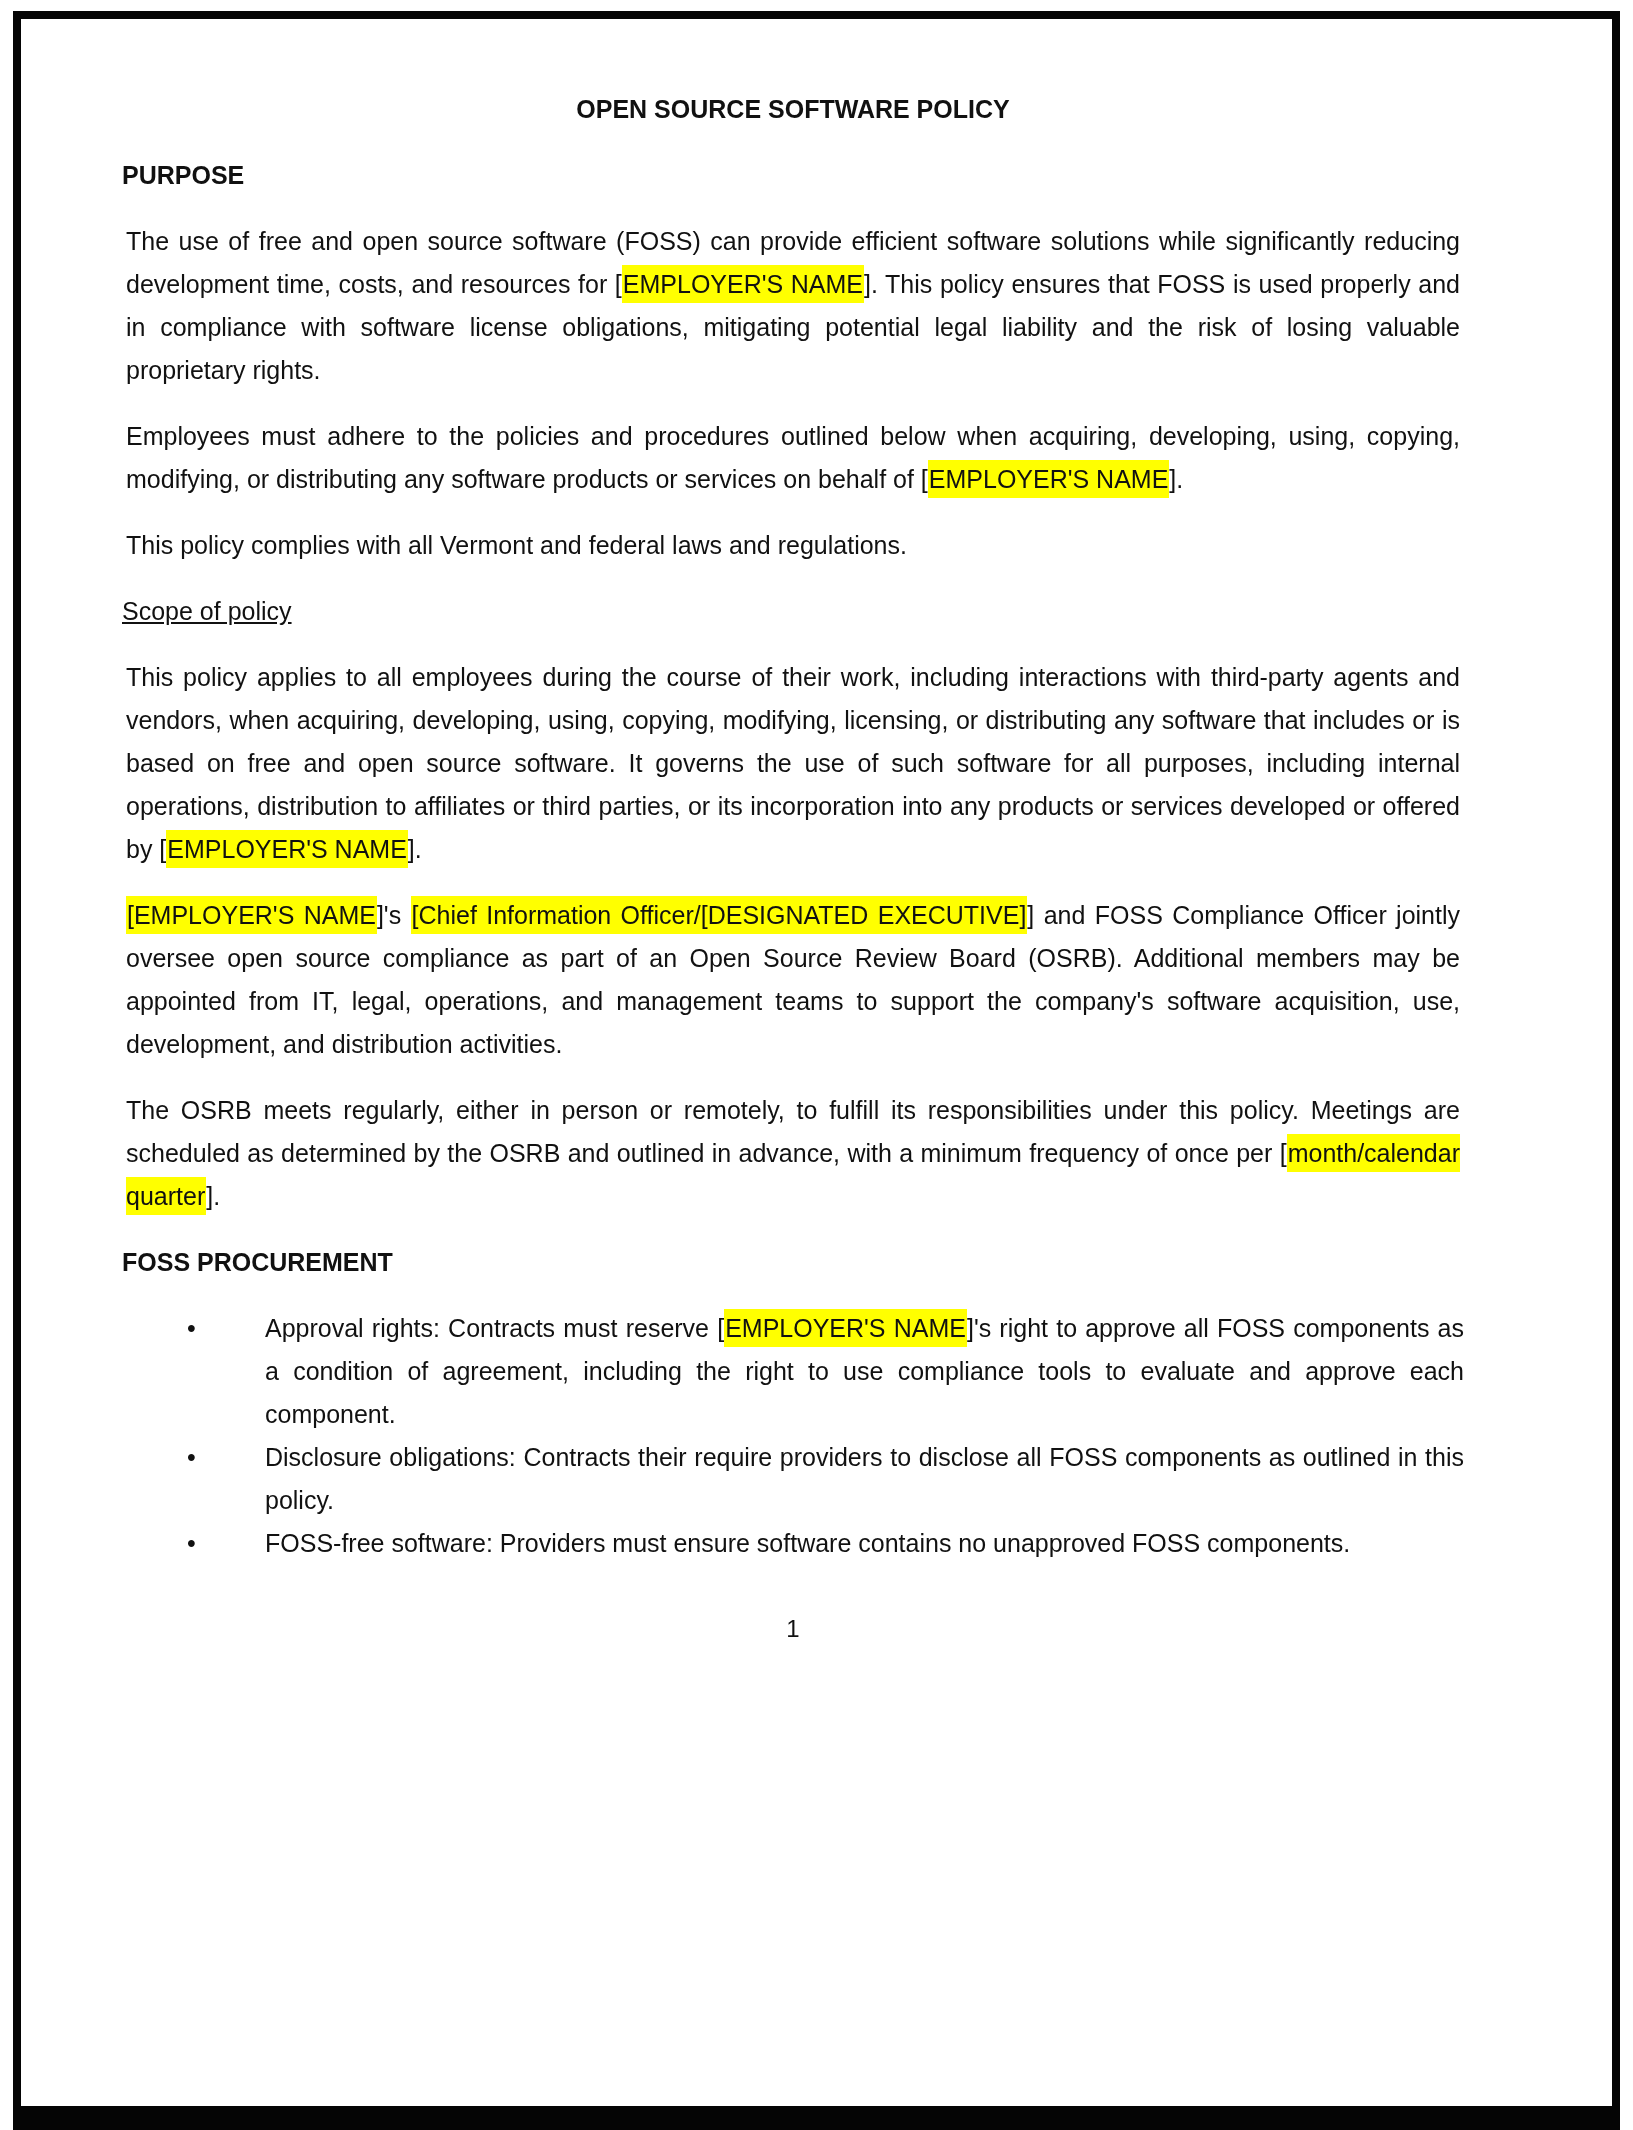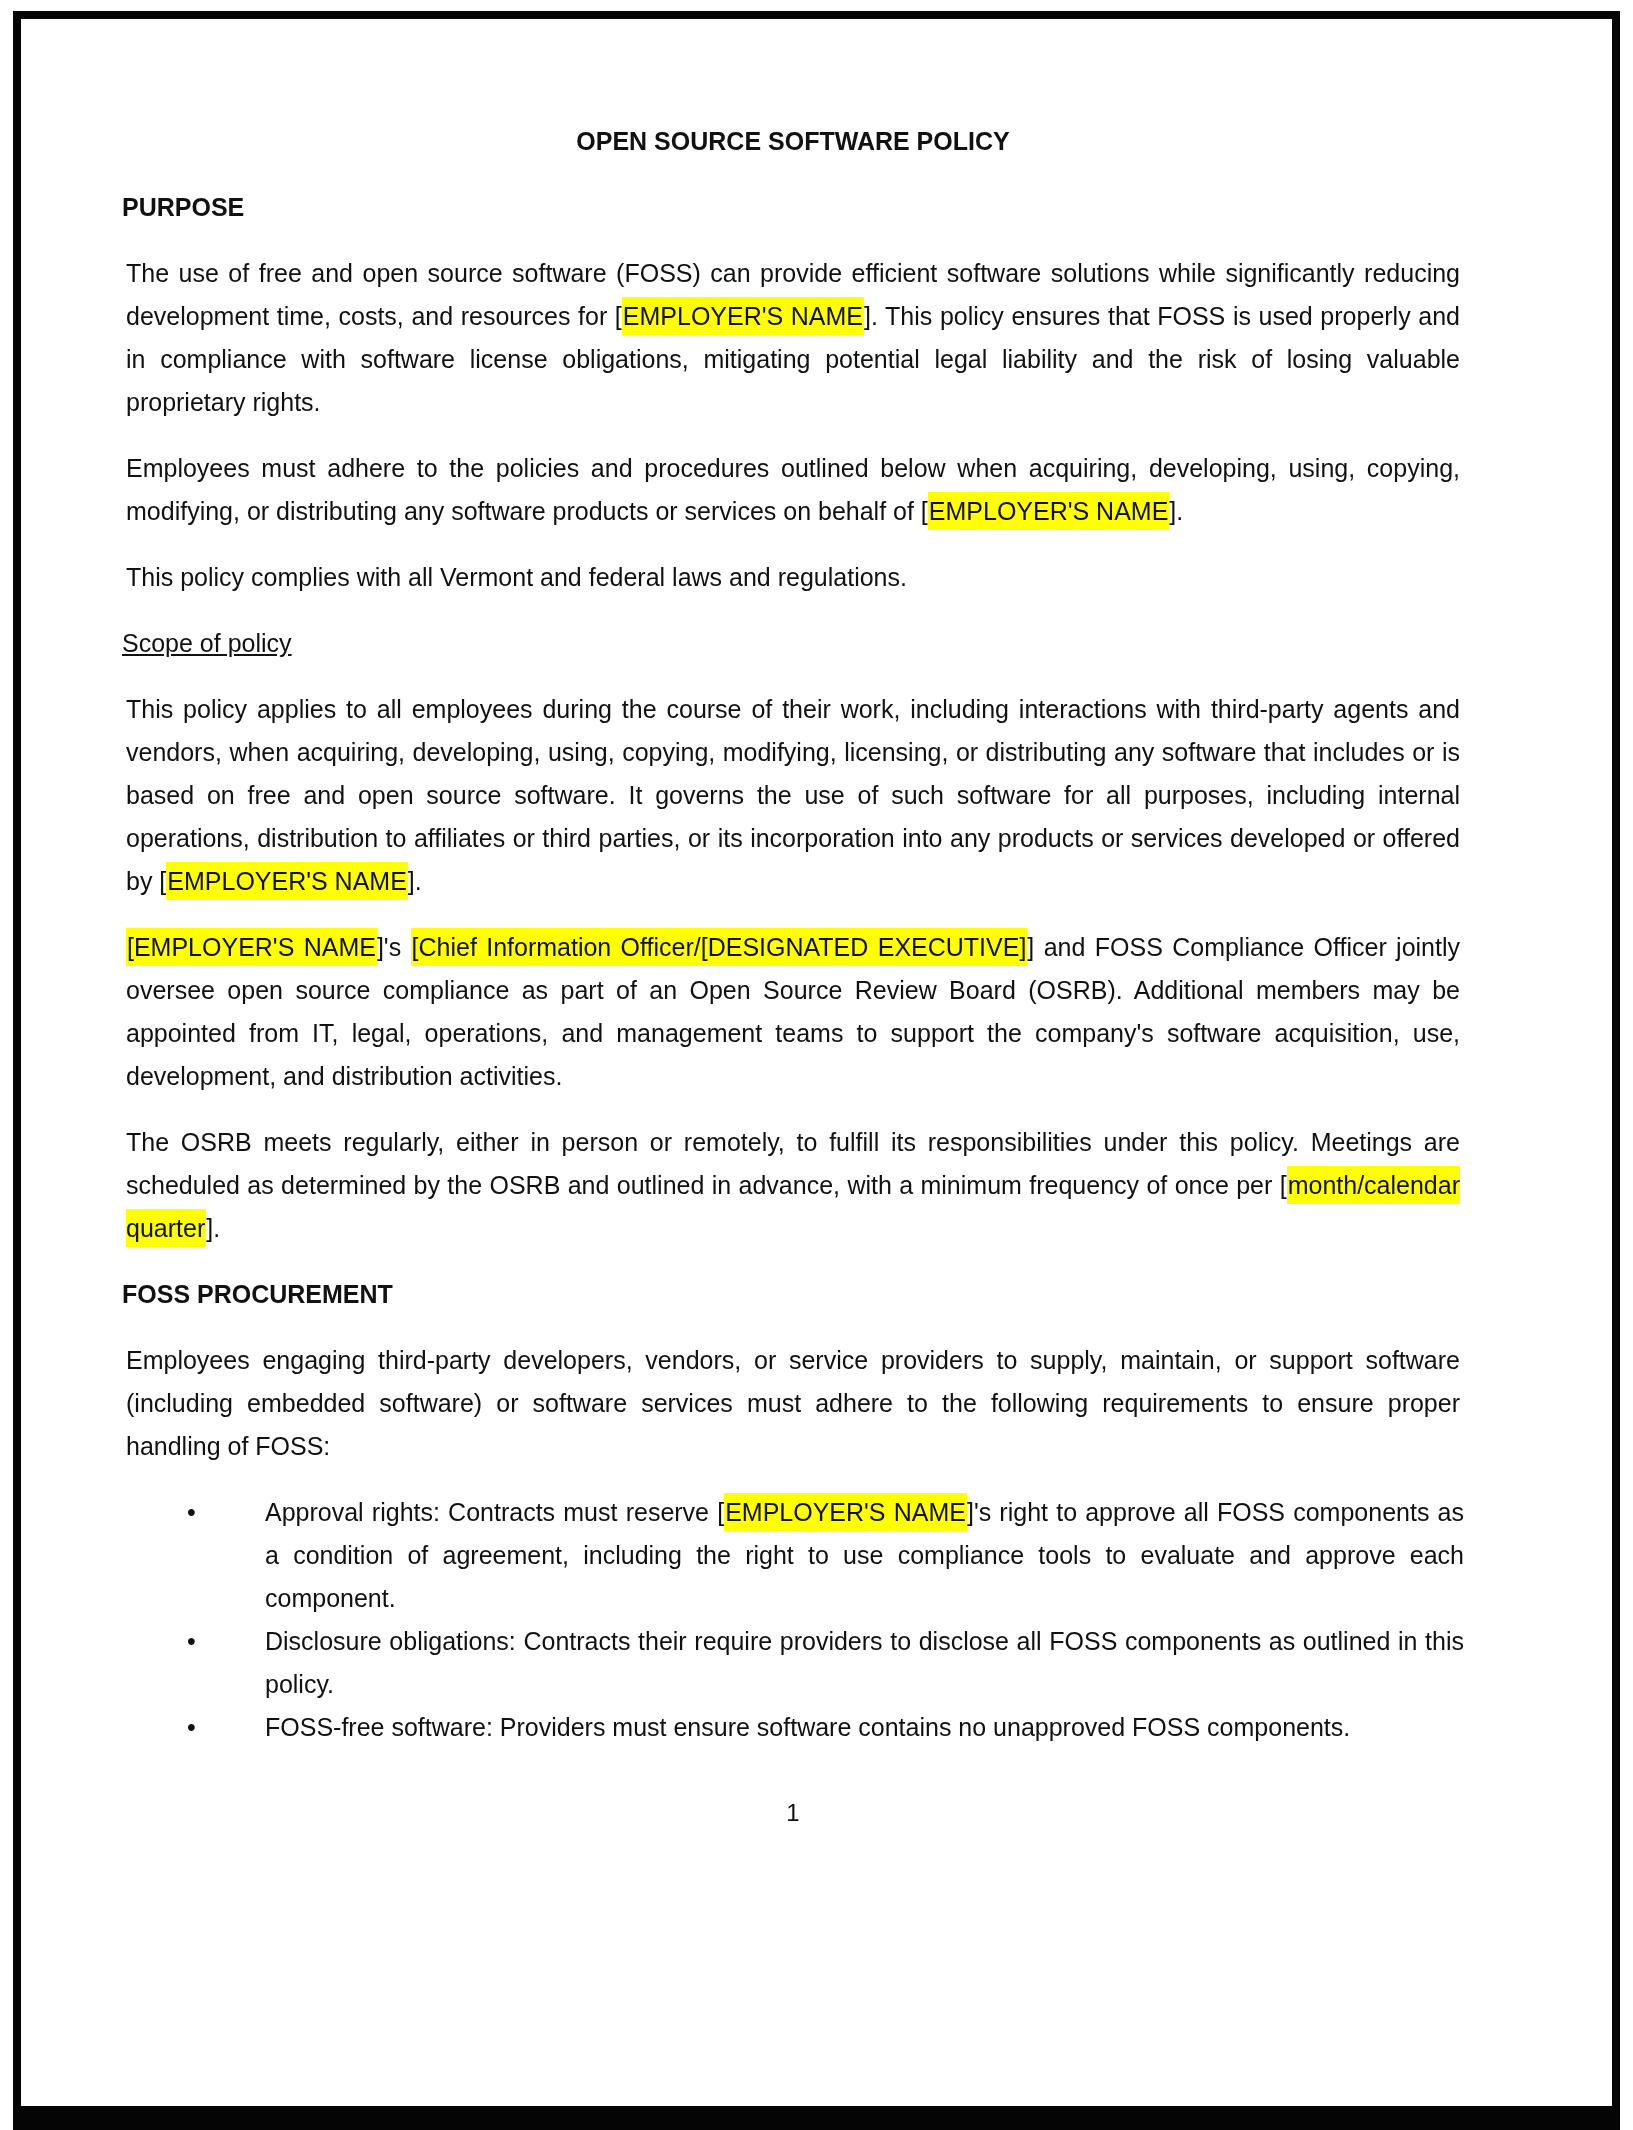--- a/index.html
+++ b/index.html
@@ -10,21 +10,21 @@
     font-family:"Liberation Sans", sans-serif;
     color:var(--ink);
   }
   .page-frame {
     position:absolute; left:13px; right:13px; top:11px; bottom:0;
     border:8px solid #050505; border-bottom-width:24px;
     pointer-events:none;
   }
   .content {
     position:absolute; left:122px; top:0; width:1342px;
-    padding-top:120px;
+    padding-top:88px;
     font-size:25px; line-height:43px;
   }
   .doc-title { margin:0; text-align:center; font-weight:700; }
   .head      { margin:23px 0; font-weight:700; }
   .subhead   { margin:23px 0; text-decoration:underline; }
   .para      { margin:23px 4px; text-align:justify; }
   mark.hl    { background:var(--hl); color:inherit; padding:5px 1px; }
   ul.bullets { margin:23px 0; padding:0 0 0 143px; list-style:none; }
   ul.bullets li { position:relative; text-align:justify; }
   ul.bullets li::before {
@@ -55,21 +55,20 @@
 
     <p class="para"><span>This policy applies to all employees during the course of their work, including interactions with third-party agents and vendors, when acquiring, developing, using, copying, modifying, licensing, or distributing any software that includes or is based on free and open source software. It governs the use of such software for all purposes, including internal operations, distribution to affiliates or third parties, or its incorporation into any products or services developed or offered by [</span><mark class="hl">EMPLOYER'S NAME</mark><span>].</span></p>
 
 
     <p class="para"><mark class="hl">[EMPLOYER'S NAME</mark><span>]'s </span><mark class="hl">[Chief Information Officer/[DESIGNATED EXECUTIVE]</mark><span>] and FOSS Compliance Officer jointly oversee open source compliance as part of an Open Source Review Board (OSRB). Additional members may be appointed from IT, legal, operations, and management teams to support the company's software acquisition, use, development, and distribution activities.</span></p>
 
     <p class="para"><span>The OSRB meets regularly, either in person or remotely, to fulfill its responsibilities under this policy. Meetings are scheduled as determined by the OSRB and outlined in advance, with a minimum frequency of once per [</span><mark class="hl">month/calendar quarter</mark><span>].</span></p>
 
     <p class="head">FOSS PROCUREMENT</p>
 
-    <p class="para">Employees engaging third-party developers, vendors, or service providers to supply, maintain, or support software (including embedded software) or software services must adhere to the following requirements to ensure proper handling of FOSS:</p>
 
 
     <ul class="bullets">
       <li><span>Approval rights: Contracts must reserve [</span><mark class="hl">EMPLOYER'S NAME</mark><span>]'s right to approve all FOSS components as a condition of agreement, including the right to use compliance tools to evaluate and approve each component.</span></li>
       <li>Disclosure obligations: Contracts their require providers to disclose all FOSS components as outlined in this policy.</li>
       <li>FOSS-free software: Providers must ensure software contains no unapproved FOSS components.</li>
     </ul>
 
     <p class="page-num">1</p>
 

